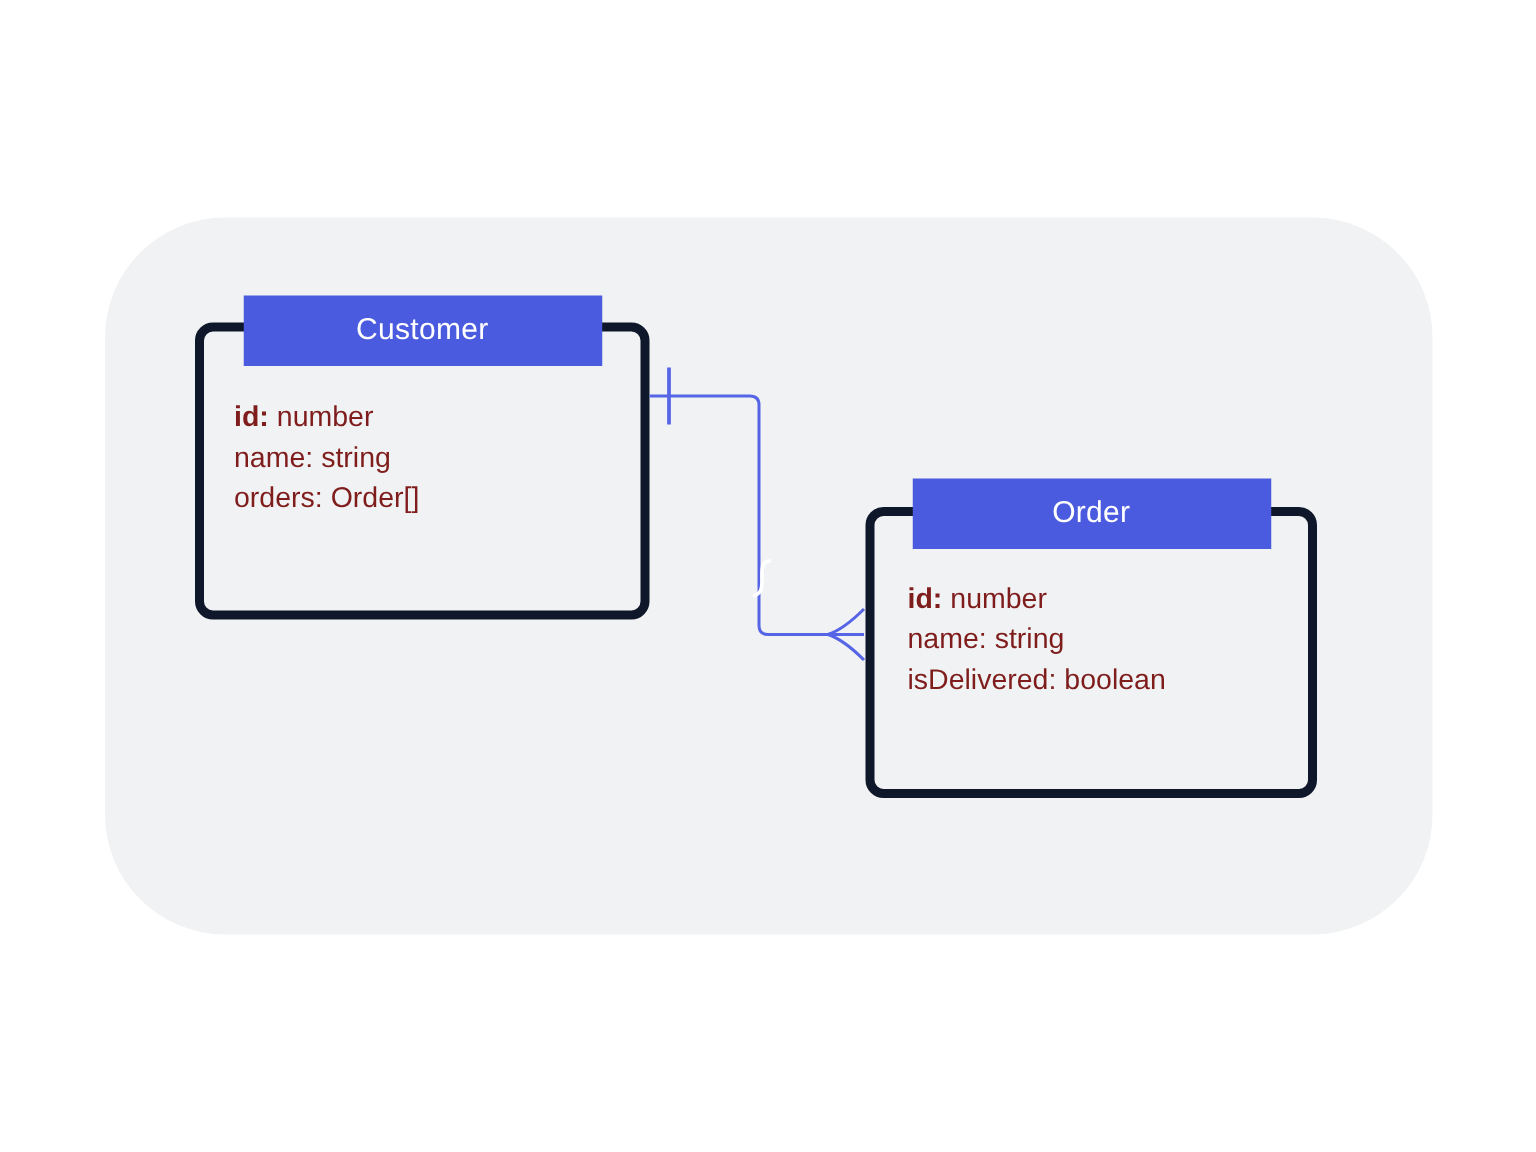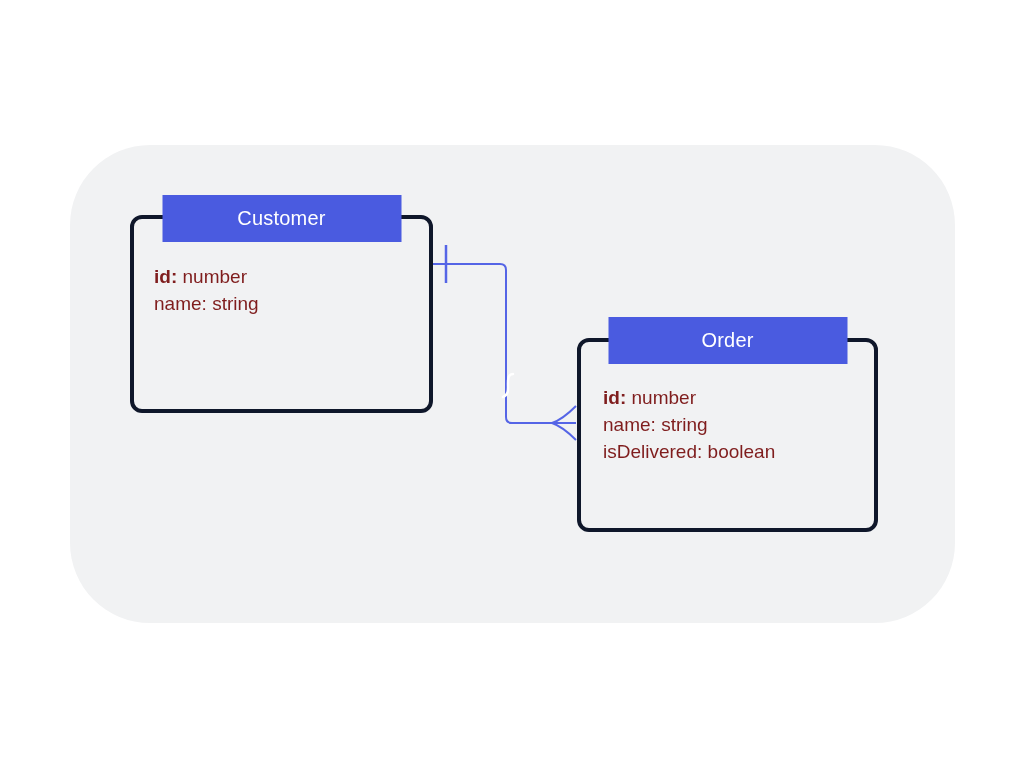--- a/index.html
+++ b/index.html
@@ -21,21 +21,21 @@
     left: 70px;
     top: 145px;
     width: 885px;
     height: 478px;
     background: #f1f2f3;
     border-radius: 80px;
   }
   .entity {
     position: absolute;
     box-sizing: border-box;
-    border: 4px solid #0f172a;
+    border: 6px solid #0f172a;
     border-radius: 12px;
     background: transparent;
   }
   .entity-customer {
     left: 130px;
     top: 215px;
     width: 303px;
     height: 198px;
   }
   .entity-order {
@@ -91,20 +91,23 @@
 
   <div class="entity entity-customer">
     <div class="entity-header">Customer</div>
     <div class="entity-body">
       <div class="attr">
         <span class="attr-key is-key">id:</span><span class="attr-type">number</span>
       </div>
       <div class="attr">
         <span class="attr-key">name:</span><span class="attr-type">string</span>
       </div>
+      <div class="attr">
+        <span class="attr-key">orders:</span><span class="attr-type">Order[]</span>
+      </div>
     </div>
   </div>
 
   <div class="entity entity-order">
     <div class="entity-header">Order</div>
     <div class="entity-body">
       <div class="attr">
         <span class="attr-key is-key">id:</span><span class="attr-type">number</span>
       </div>
       <div class="attr">

